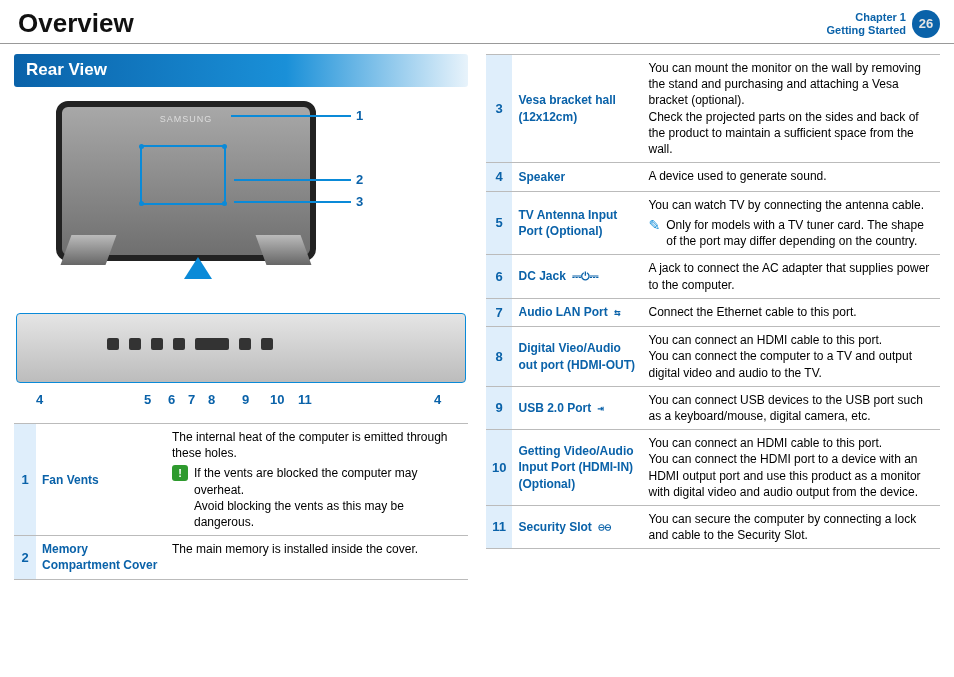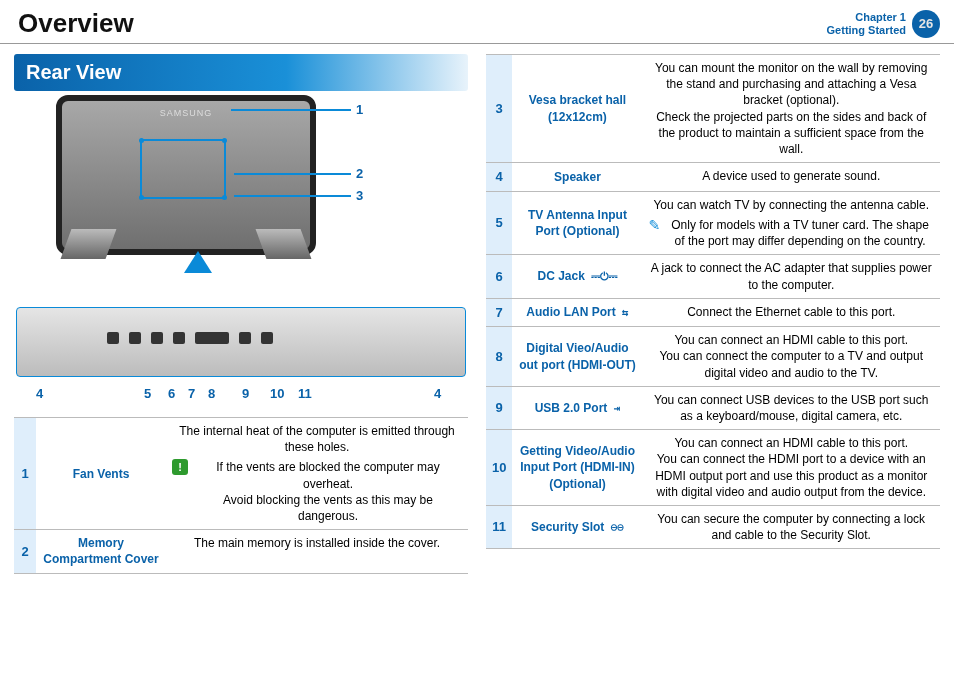--- a/index.html
+++ b/index.html
@@ -43,23 +43,24 @@
   .columns {
     display:flex;
     gap:18px;
     padding: 10px 14px 0 14px;
   }
   .col { width: 455px; }
   .section-bar {
     background: linear-gradient(90deg,#0a62a9 0%,#1a90d8 60%,#e8f3fb 100%);
     color:#fff;
     font-weight:700;
-    font-size:20px;
+    font-size:17px;
     padding:5px 12px;
     border-radius:3px;
+    margin-bottom:10px;
   }
   .diagram-box {
     position: relative;
     height: 210px;
     margin: 0 2px 6px 2px;
   }
   .monitor {
     position:absolute;
     left:40px; top:4px;
     width:260px; height:160px;
@@ -99,21 +100,20 @@
   table.defs {
     width: 100%;
     border-collapse: collapse;
     font-size:12px;
   }
   table.defs td {
     border-top:1px solid #bbb;
     border-bottom:1px solid #bbb;
     padding:5px 6px;
     vertical-align:top;
-    text-align:center;
   }
   table.defs td.numcell {
     width:22px;
     background:#dfeefb;
     color:#0a62a9;
     font-weight:700;
     text-align:center;
     vertical-align:middle;
     font-size:13px;
   }

